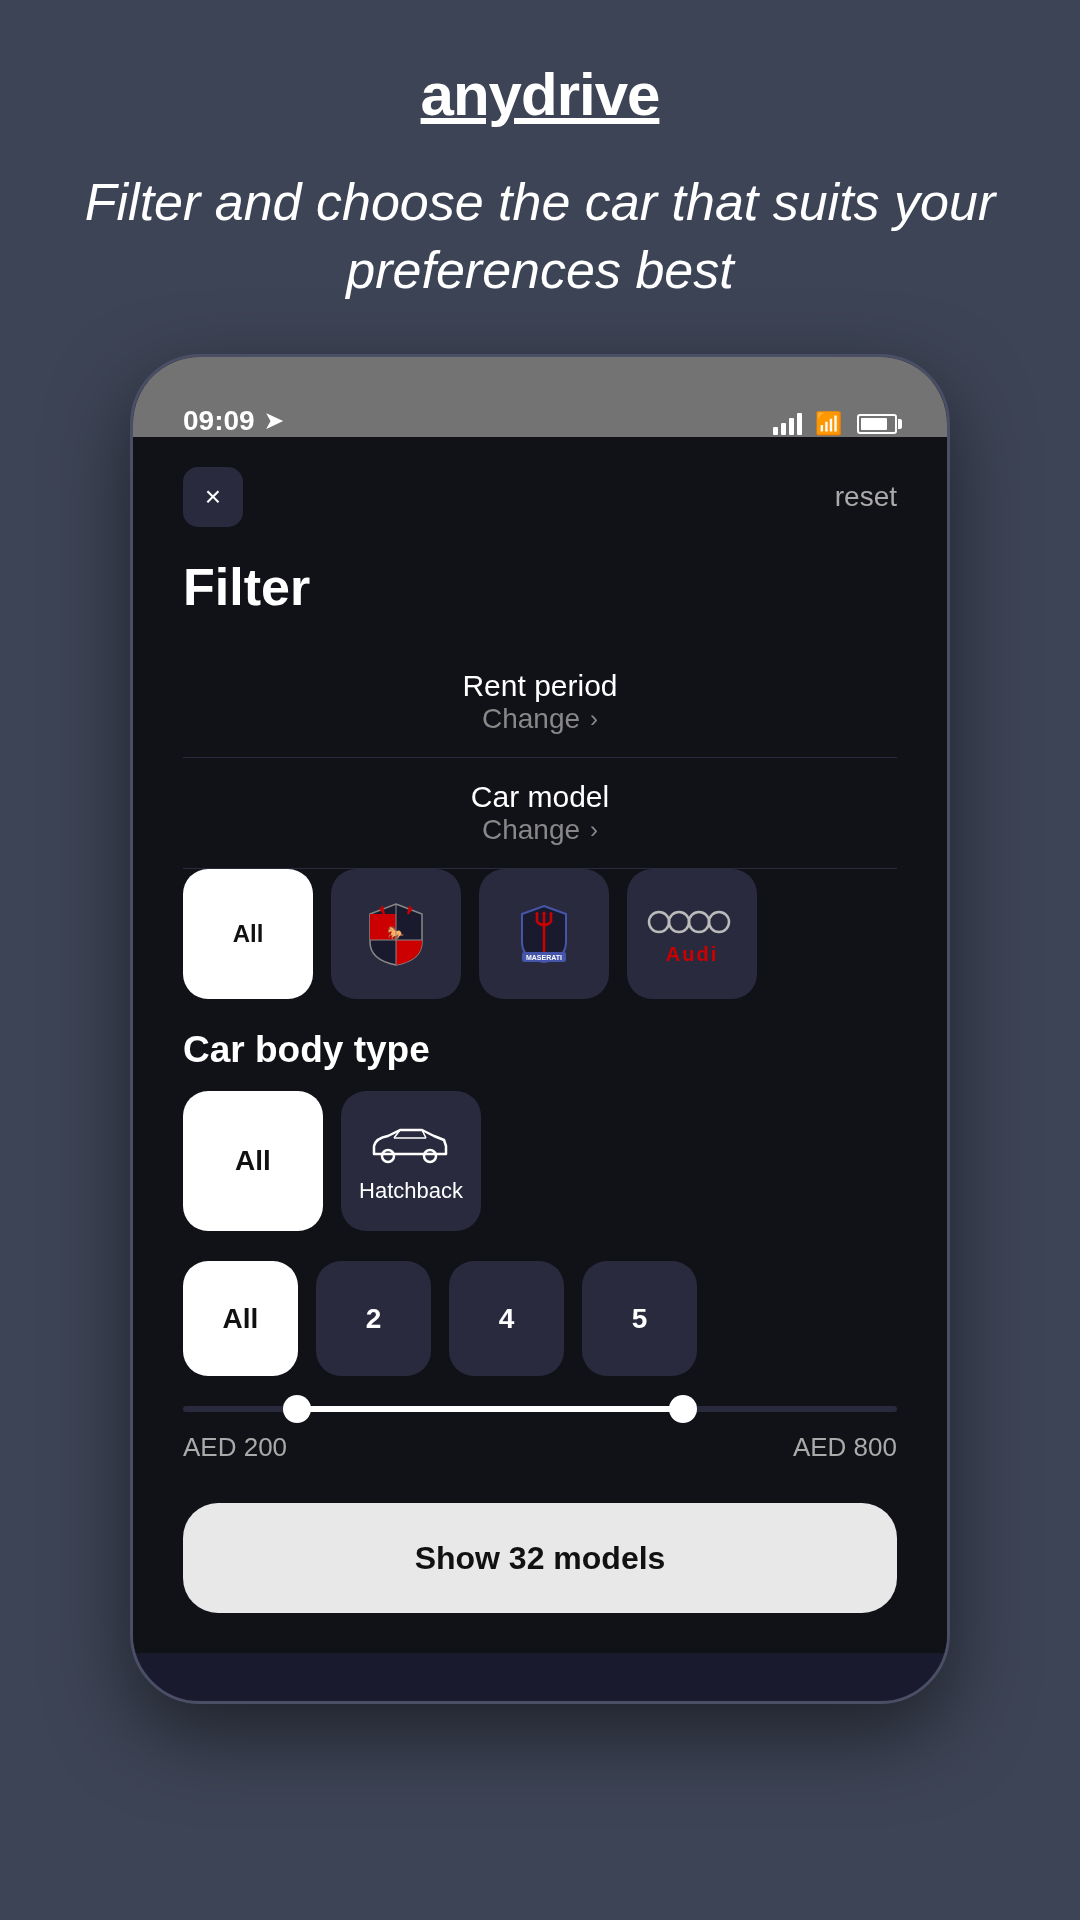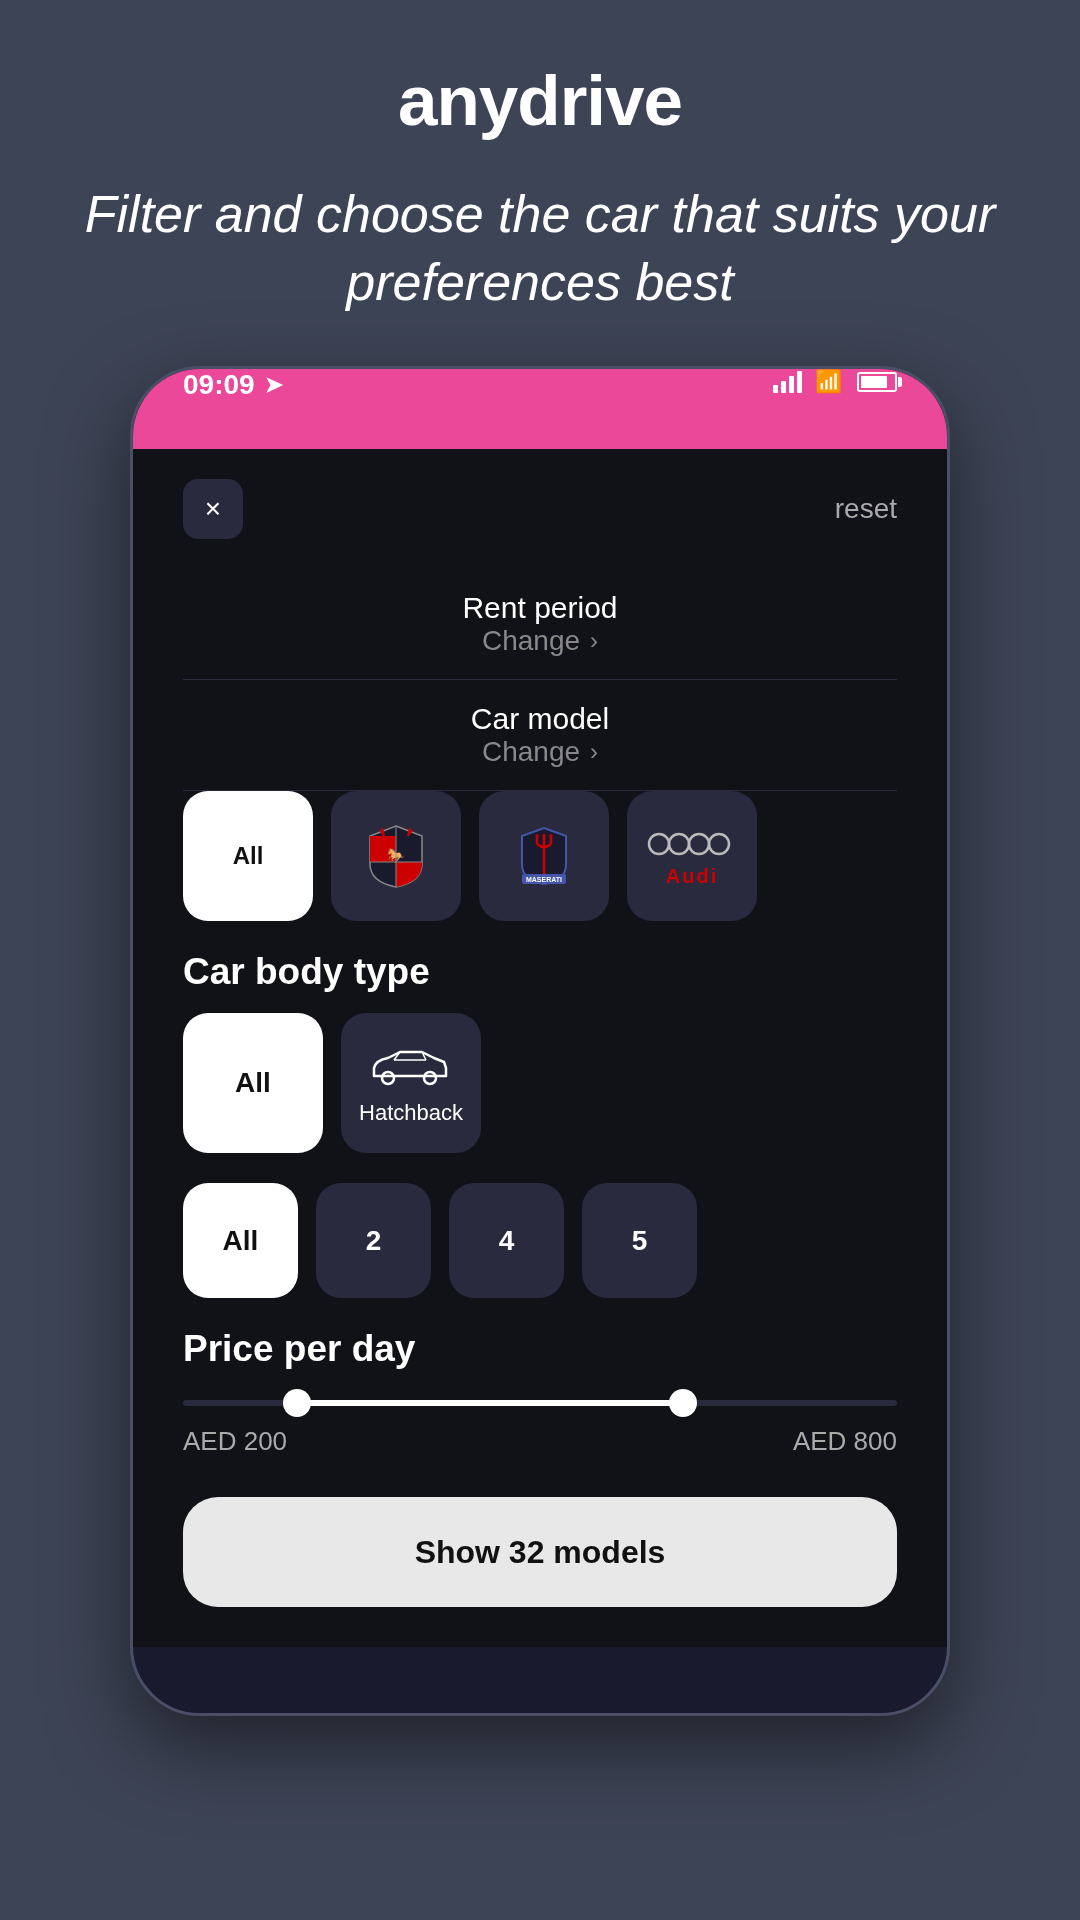--- a/index.html
+++ b/index.html
@@ -12,25 +12,26 @@
       font-family: -apple-system, BlinkMacSystemFont, 'Segoe UI', sans-serif;
       display: flex;
       flex-direction: column;
       align-items: center;
       overflow-x: hidden;
     }
 
     
     .app-title {
       color: #ffffff;
-      font-size: 71px;
+      font-size: 60px;
       font-weight: 800;
       text-align: left;
       margin-top: 60px;
       letter-spacing: -1px;
+      text-decoration: underline;
     }
 
     .app-subtitle {
       color: #ffffff;
       font-size: 52px;
       font-weight: 400;
       text-align: center;
       margin: 40px 80px 50px;
       line-height: 1.3;
       font-style: italic;
@@ -46,23 +47,23 @@
       position: relative;
       overflow: hidden;
       box-shadow: 0 30px 80px rgba(0,0,0,0.5);
       padding-bottom: 40px;
     }
 
     
     .phone-top-bar {
       width: 100%;
       height: 80px;
-      background: #ec4899;
-      display: flex;
-      align-items: flex-start;
+      background: #737373;
+      display: flex;
+      align-items: flex-end;
       justify-content: space-between;
       padding: 0 50px;
     }
 
     .status-time {
       color: #ffffff;
       font-size: 28px;
       font-weight: 600;
       display: flex;
       align-items: center;
@@ -462,20 +463,21 @@
 
   <div class="phone-content">
 
     <div class="filter-header">
       <div class="close-btn">
         <span>×</span>
       </div>
       <span class="reset-btn">reset</span>
     </div>
 
+    <h2 class="filter-title">Filter</h2>
 
     <div class="filter-row">
       <span class="filter-row-label">Rent period</span>
       <div class="filter-row-right">
         <span>Change</span>
         <span class="chevron">›</span>
       </div>
     </div>
 
     <div class="filter-row">
@@ -575,21 +577,20 @@
       </div>
       <div class="seat-btn">
         <span>4</span>
       </div>
       <div class="seat-btn">
         <span>5</span>
       </div>
     </div>
 
     <div class="price-section">
-      <p class="section-label">Price per day</p>
 
       <div class="price-slider-container">
         <div class="price-slider-fill"></div>
         <div class="price-slider-thumb left"></div>
         <div class="price-slider-thumb right"></div>
       </div>
 
       <div class="price-labels">
         <span class="price-label">AED 200</span>
         <span class="price-label">AED 800</span>

